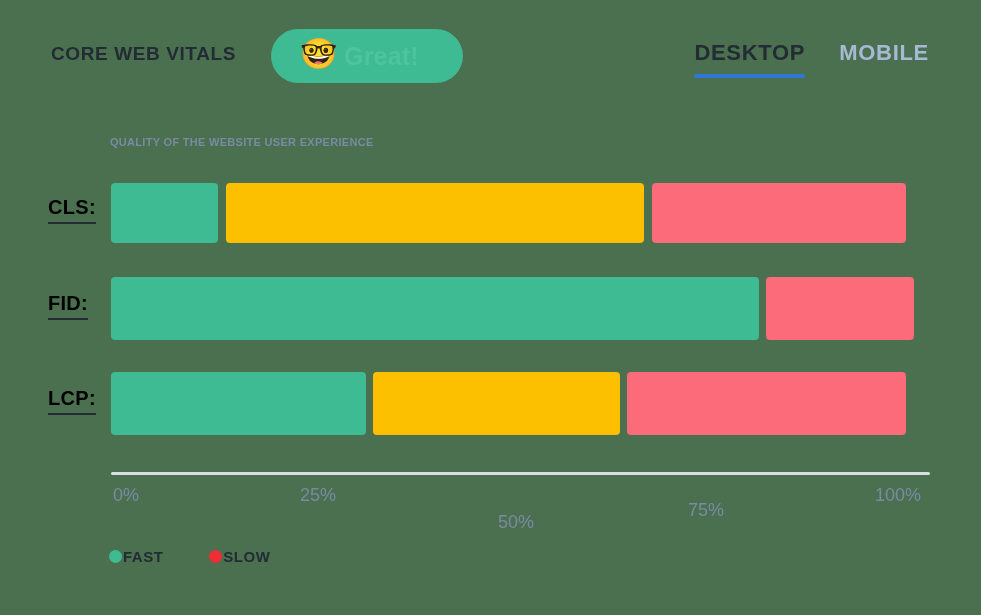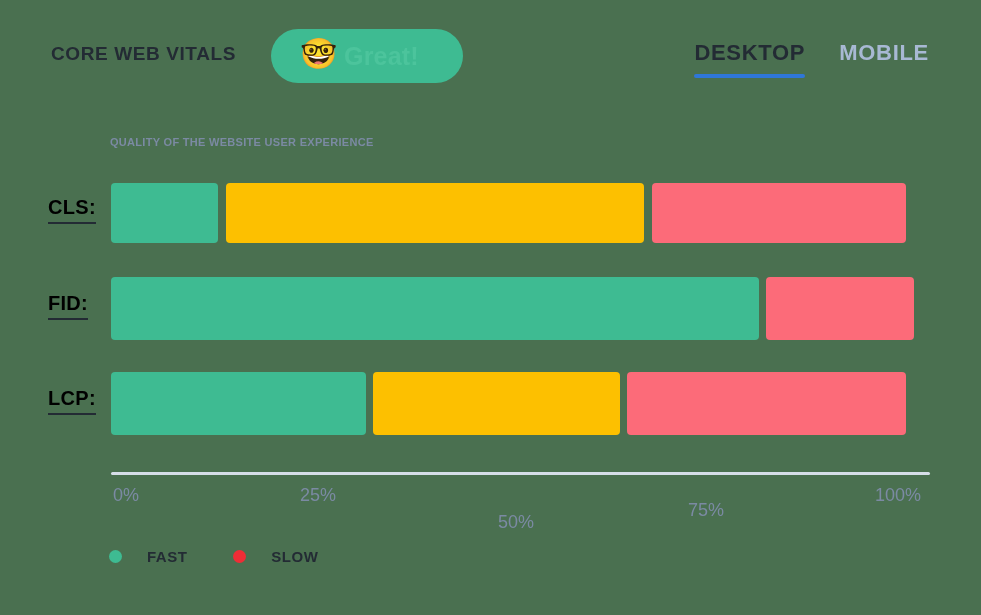--- a/index.html
+++ b/index.html
@@ -154,21 +154,21 @@
   }
 
   
   #legend {
     position: absolute;
     left: 109px; top: 548px;
     display: flex;
     align-items: center;
     gap: 46px;
   }
-  .legend-item { display: flex; align-items: center; gap: 25px; }
+  .legend-item { display: flex; align-items: center; gap: 1px; }
   .legend-dot { width: 13px; height: 13px; border-radius: 50%; display: block; flex: none; }
   .legend-text {
     font-size: 15px;
     font-weight: 700;
     letter-spacing: 0.5px;
     color: #232b34;
     text-transform: uppercase;
     white-space: nowrap;
   }
 </style>

